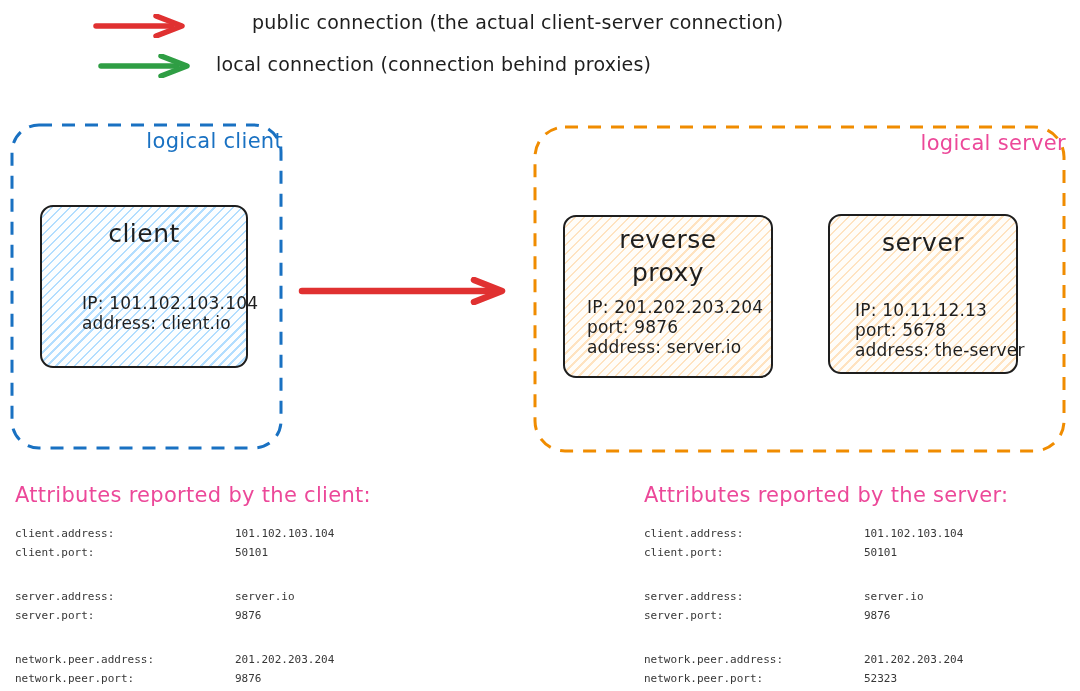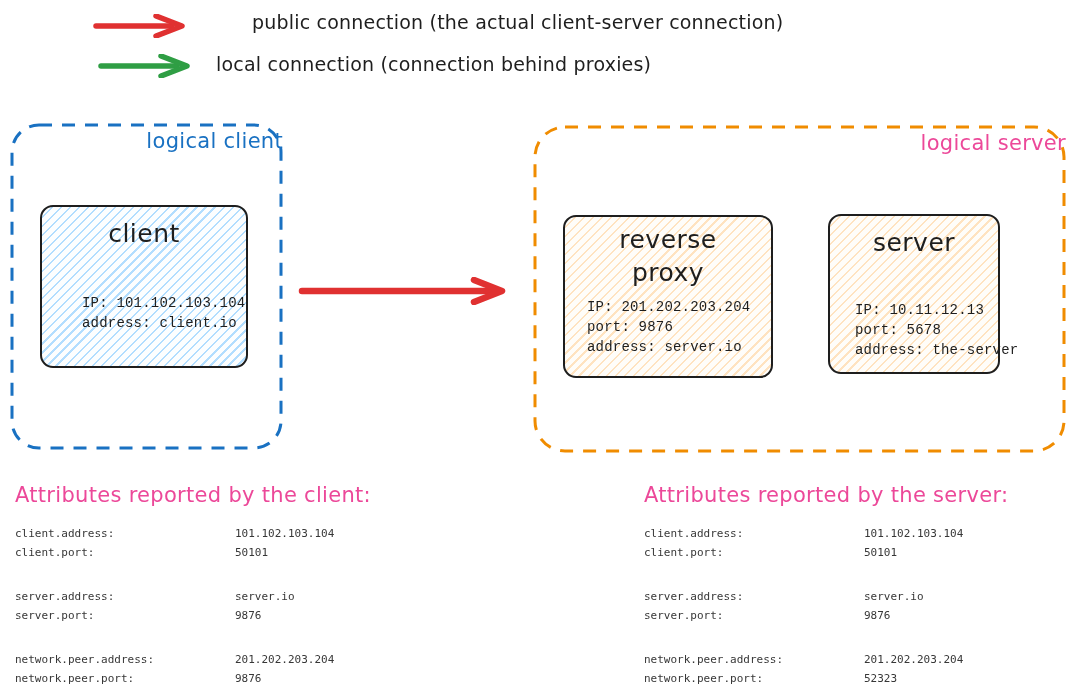--- a/index.html
+++ b/index.html
@@ -66,25 +66,24 @@
     left: 0;
     width: 100%;
     text-align: center;
     font-size: 25px;
     line-height: 33px;
     letter-spacing: 0.5px;
   }
   .node-title .wrapbox { display: inline-block; max-width: 150px; }
   .node-lines {
     position: absolute;
-    font-size: 14px;
+    font-size: 17px;
     line-height: 20px;
     letter-spacing: 0.2px;
     white-space: nowrap;
-    font-family: Liberation Mono, monospace;
   }
 
   
   .attrs { position: absolute; width: 420px; }
   .attrs-title {
     font-size: 21px;
     letter-spacing: 0.3px;
     color: #ec4899;
     margin-bottom: 17px;
     white-space: nowrap;
@@ -145,21 +144,21 @@
 
     <div class="node node-orange" style="left:30px; top:90px; width:210px; height:163px;">
       <div class="node-title" style="top:6px;"><span class="wrapbox">reverse proxy</span></div>
       <div class="node-lines" style="left:22px; top:80px;">
         <div>IP: 201.202.203.204</div>
         <div>port: 9876</div>
         <div>address: server.io</div>
       </div>
     </div>
 
-    <div class="node node-orange" style="left:295px; top:89px; width:172px; height:160px;">
+    <div class="node node-orange" style="left:295px; top:89px; width:190px; height:160px;">
       <div class="node-title"><span class="wrapbox">server</span></div>
       <div class="node-lines" style="left:25px; top:84px;">
         <div>IP: 10.11.12.13</div>
         <div>port: 5678</div>
         <div>address: the-server</div>
       </div>
     </div>
   </div>
 
   <div class="attrs" style="left:15px; top:483px;">

